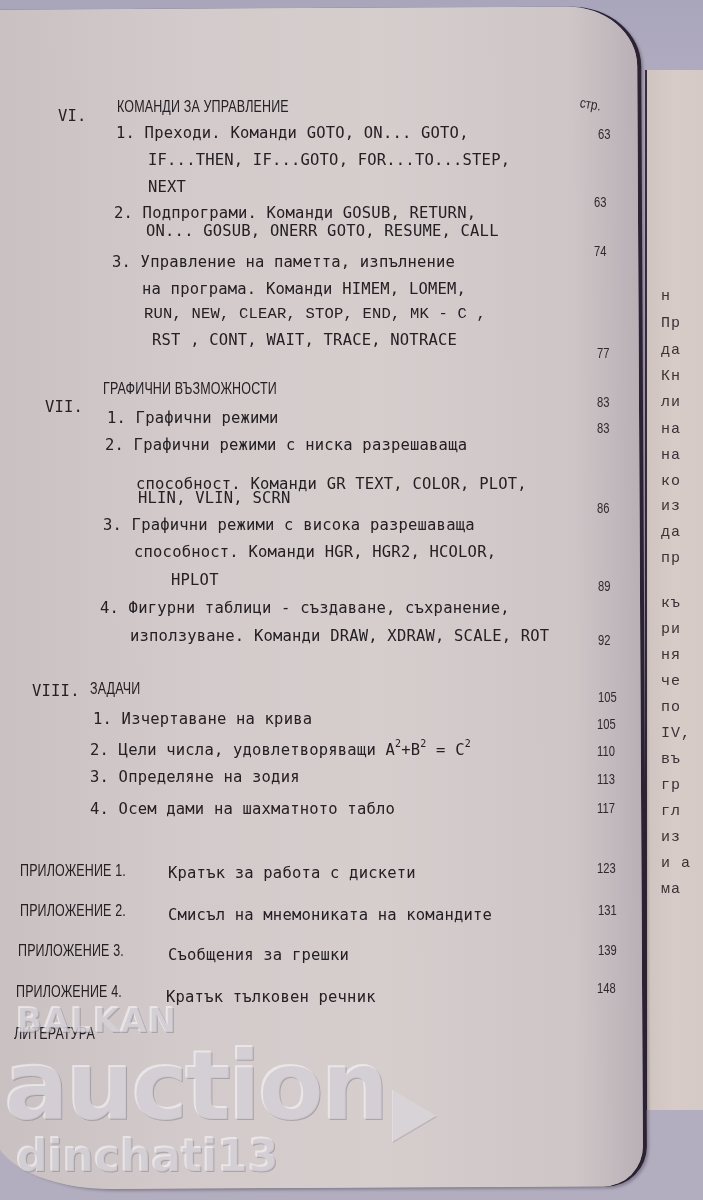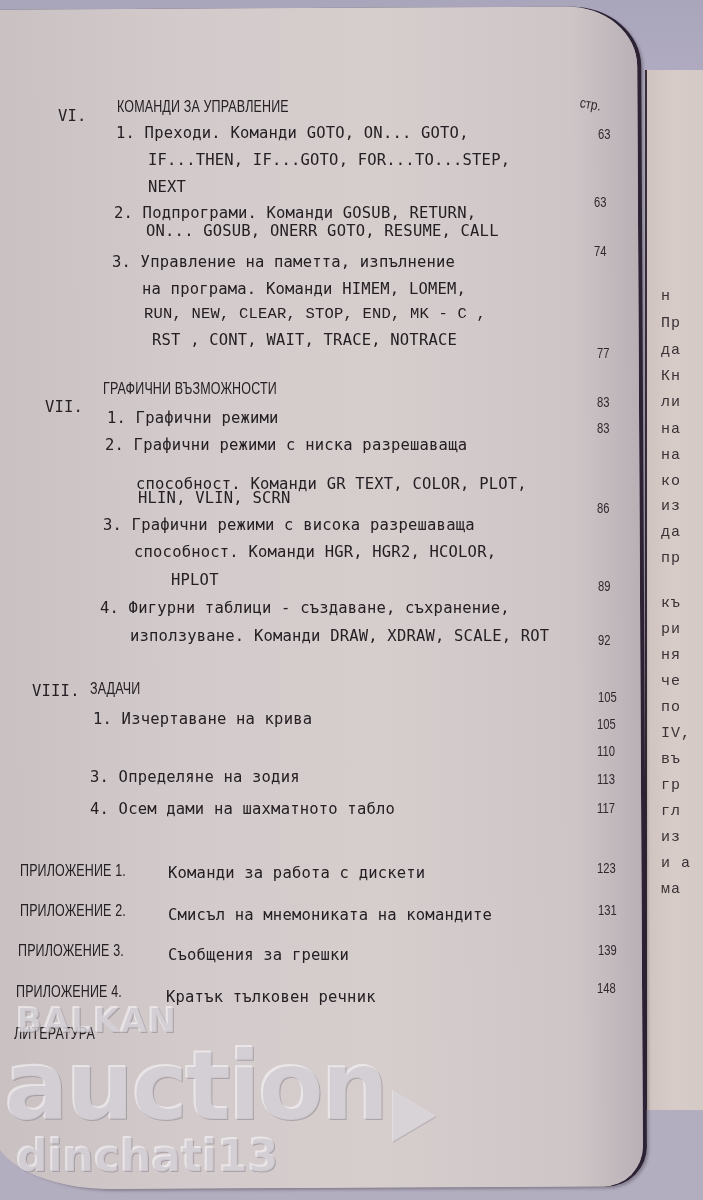--- a/index.html
+++ b/index.html
@@ -141,30 +141,31 @@
   <span class="t" style="left:130px;top:627px;">използуване. Команди DRAW, XDRAW, SCALE, ROT</span>
   <span class="pg" style="left:598px;top:632px;">92</span>
 
   <span class="t" style="left:32px;top:682px;">VIII.</span>
   <span class="t narrow" style="left:90px;top:680px;">ЗАДАЧИ</span>
   <span class="pg" style="left:598px;top:689px;">105</span>
 
   <span class="t" style="left:93px;top:710px;">1. Изчертаване на крива</span>
   <span class="pg" style="left:597px;top:716px;">105</span>
 
+  <span class="t" style="left:90px;top:738px;"><span>2. Цели числа, удовлетворяващи A</span><span class="sup">2</span><span>+B</span><span class="sup">2</span><span> = C</span><span class="sup">2</span></span>
   <span class="pg" style="left:597px;top:743px;">110</span>
 
   <span class="t" style="left:90px;top:768px;">3. Определяне на зодия</span>
   <span class="pg" style="left:597px;top:771px;">113</span>
 
   <span class="t" style="left:90px;top:800px;">4. Осем дами на шахматното табло</span>
   <span class="pg" style="left:597px;top:800px;">117</span>
 
   <span class="t narrow" style="left:20px;top:862px;">ПРИЛОЖЕНИЕ 1.</span>
-  <span class="t" style="left:168px;top:864px;">Команди за работа с дискети</span>
+  <span class="t" style="left:168px;top:864px;">Кратък за работа с дискети</span>
   <span class="pg" style="left:597px;top:860px;">123</span>
 
   <span class="t narrow" style="left:20px;top:902px;">ПРИЛОЖЕНИЕ 2.</span>
   <span class="t" style="left:168px;top:906px;">Смисъл на мнемониката на командите</span>
   <span class="pg" style="left:598px;top:902px;">131</span>
 
   <span class="t narrow" style="left:18px;top:942px;">ПРИЛОЖЕНИЕ 3.</span>
   <span class="t" style="left:168px;top:946px;">Съобщения за грешки</span>
   <span class="pg" style="left:598px;top:942px;">139</span>
 

